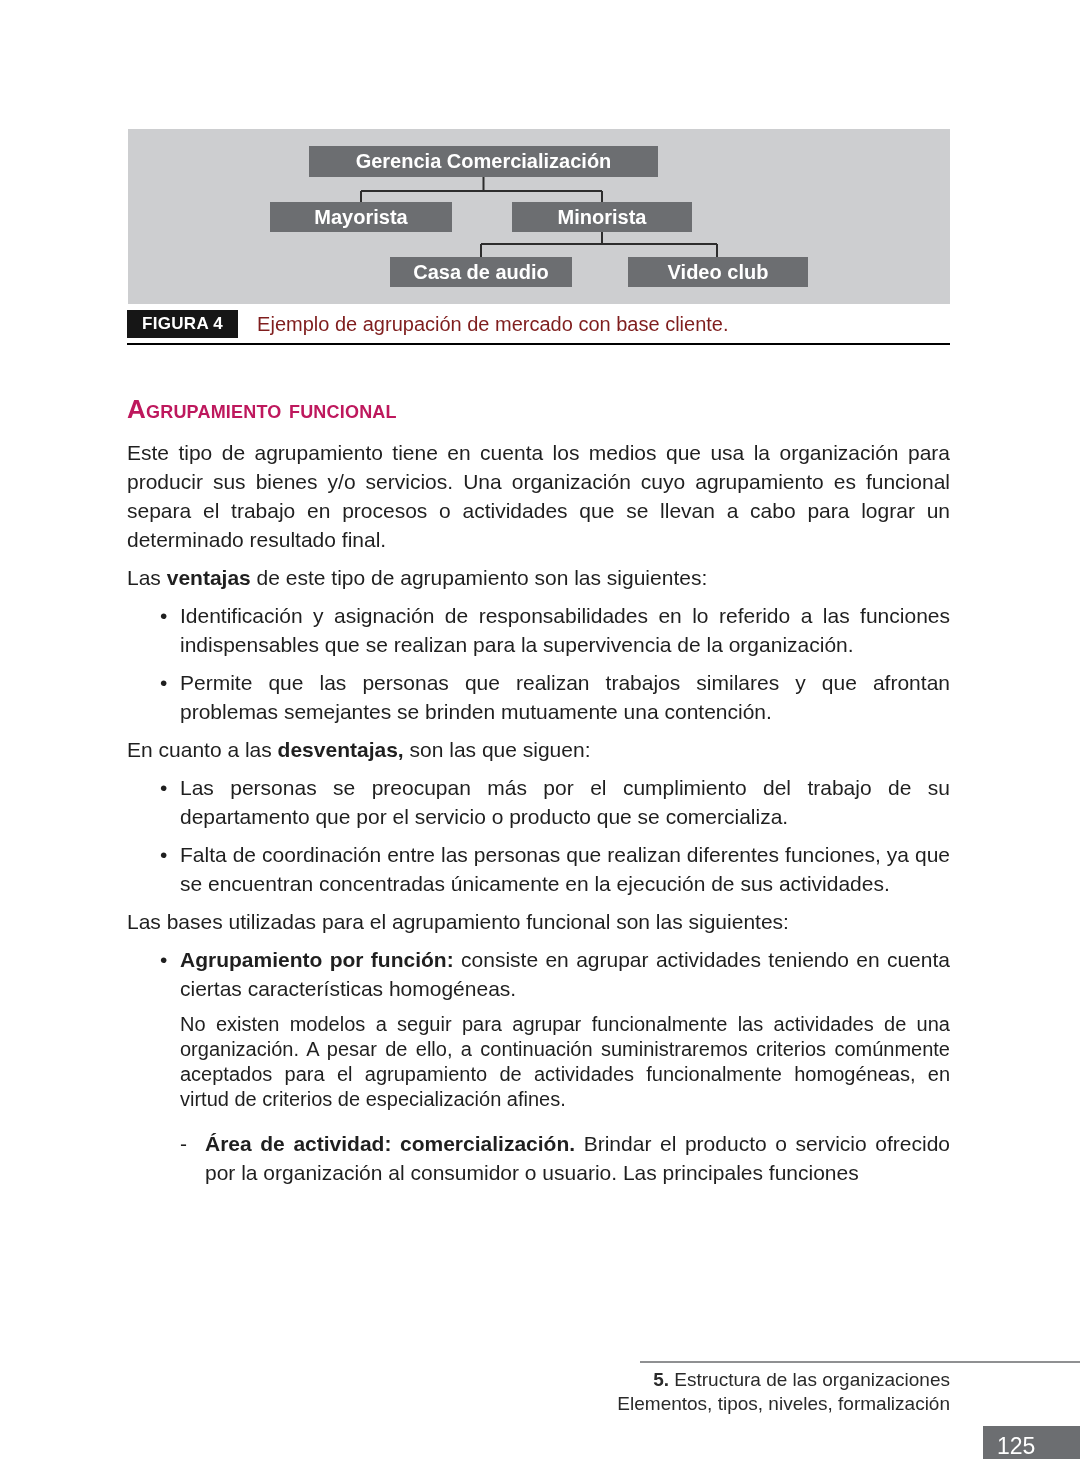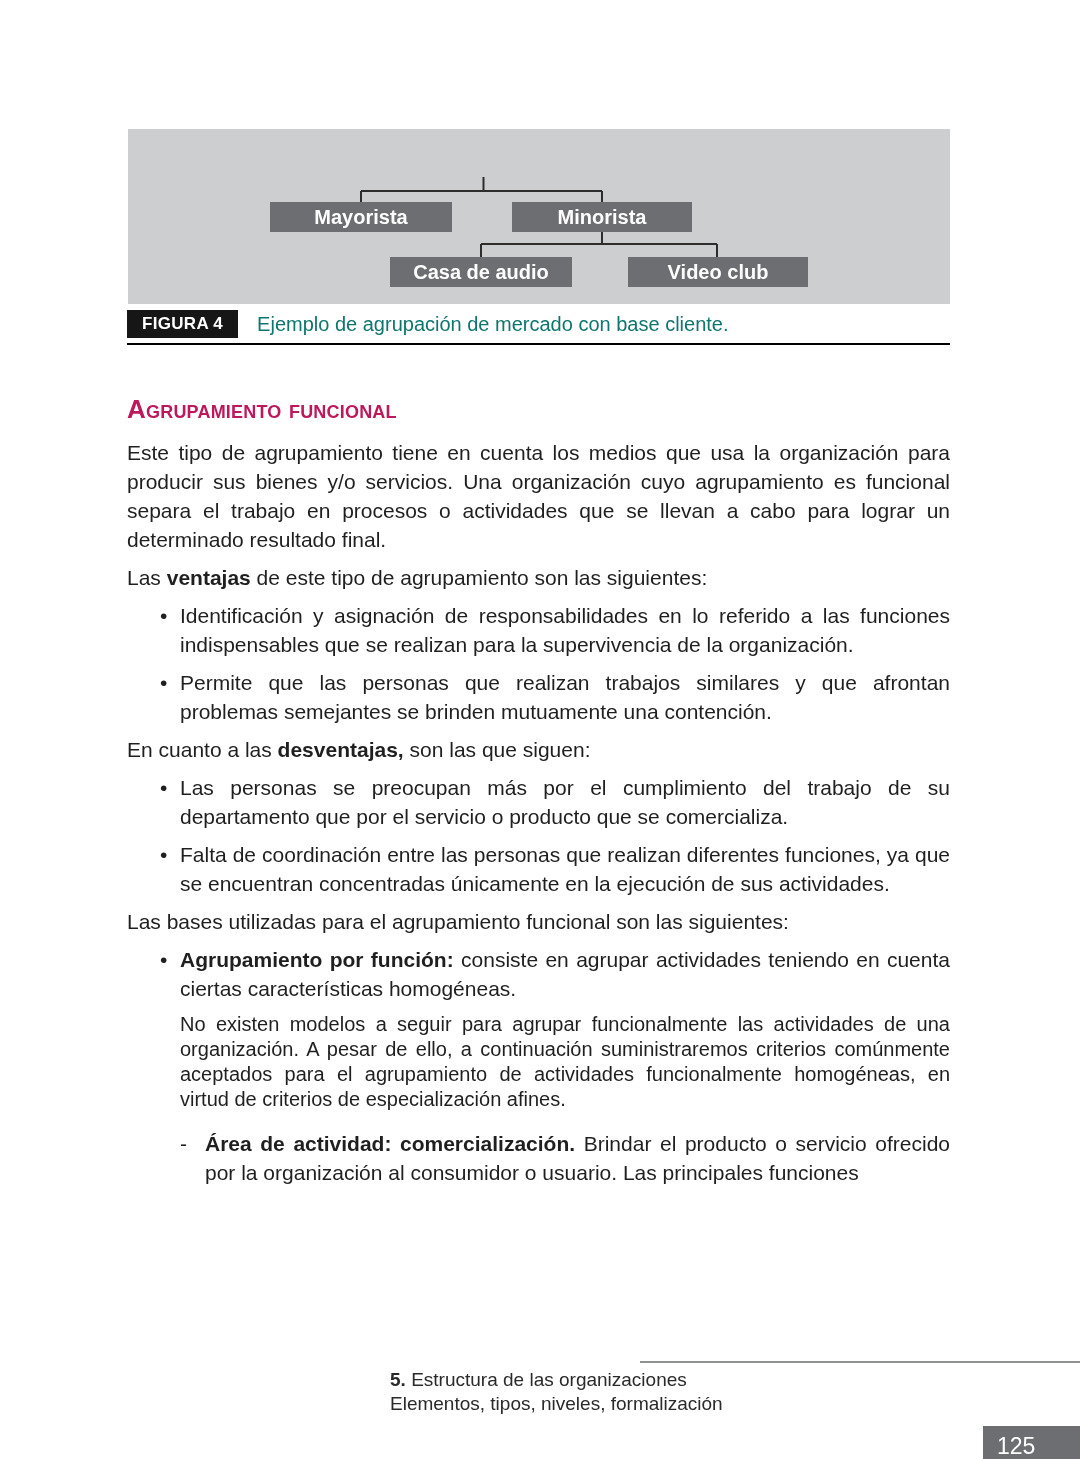--- a/index.html
+++ b/index.html
@@ -24,21 +24,21 @@
   
   .figure-caption-row{
     position:absolute;left:127px;top:310px;width:823px;
     display:flex;align-items:center;gap:19px;
     border-bottom:2px solid #000000;padding-bottom:5px;
   }
   .figure-label{
     background:#161616;color:#ffffff;font-weight:bold;font-size:17px;
     padding:4px 15px;letter-spacing:.3px;
   }
-  .figure-caption-text{font-size:20px;color:#0f766e;}
+  .figure-caption-text{font-size:20px;color:#7f1d1d;}
 
   
   .content{position:absolute;left:127px;top:394px;width:823px;}
   .section-heading{
     margin:0 0 13px 0;font-size:26px;font-weight:bold;color:#be185d;
     font-variant:small-caps;letter-spacing:.2px;
   }
   .para{margin:0 0 9px 0;font-size:21px;line-height:29px;text-align:justify;}
   .blist{list-style:none;margin:0 0 9px 0;padding:0;}
   .blist li{
@@ -50,37 +50,38 @@
   .dash-item{
     position:relative;margin:0 0 9px 0;padding-left:78px;
     font-size:21px;line-height:29px;text-align:justify;
   }
   .dash-marker{position:absolute;left:53px;top:0;}
   b{font-weight:bold;}
 
   
   .footer-rule{position:absolute;left:640px;right:0;top:1361px;height:2px;background:#8f9092;}
   .footer-text{
-    position:absolute;right:130px;top:1368px;width:560px;text-align:left;
+    position:absolute;right:130px;top:1368px;width:560px;text-align:right;
     font-size:19px;line-height:24px;color:#2a2a2a;
   }
   .page-box{
     position:absolute;left:983px;right:0;top:1426px;height:40px;background:#6c6e71;
     color:#ffffff;font-size:23px;display:flex;align-items:center;padding-left:14px;box-sizing:border-box;
   }
 </style>
 </head>
 <body>
 
 <div class="page">
 
   <div class="figure-panel">
     <svg class="connectors" viewBox="0 0 822 175" xmlns="http://www.w3.org/2000/svg">
       <path d="M355.5 48 V62 M233 62 H474 M233 62 V73 M474 62 V73 M474 103 V115 M353 115 H589 M353 115 V128 M589 115 V128" fill="none" stroke="#2d2d2d" stroke-width="2"></path>
     </svg>
+    <div class="org-box org-root">Gerencia Comercialización</div>
     <div class="org-box org-mayorista">Mayorista</div>
     <div class="org-box org-minorista">Minorista</div>
     <div class="org-box org-casa">Casa de audio</div>
     <div class="org-box org-video">Video club</div>
   </div>
 
   <div class="figure-caption-row">
     <span class="figure-label">FIGURA 4</span>
     <span class="figure-caption-text">Ejemplo de agrupación de mercado con base cliente.</span>
   </div>

